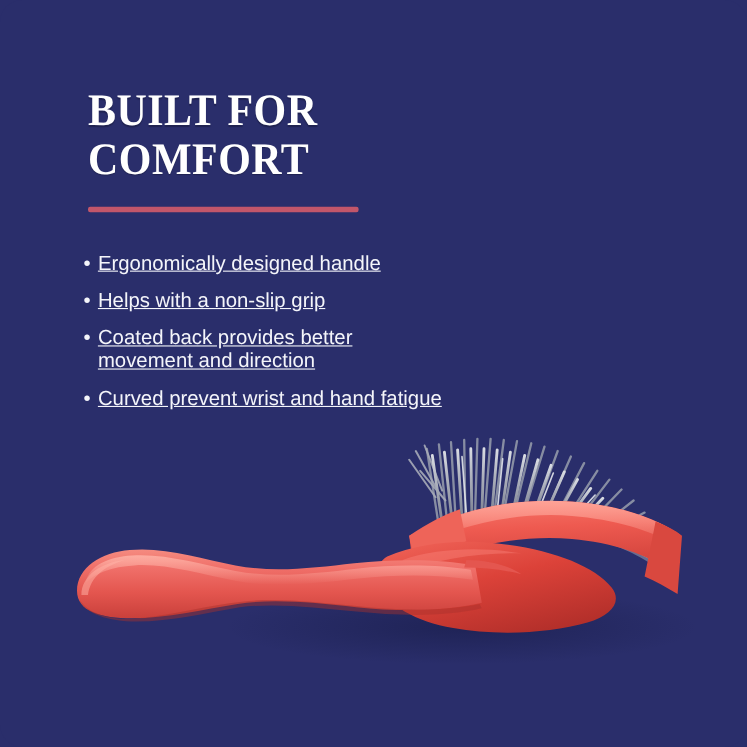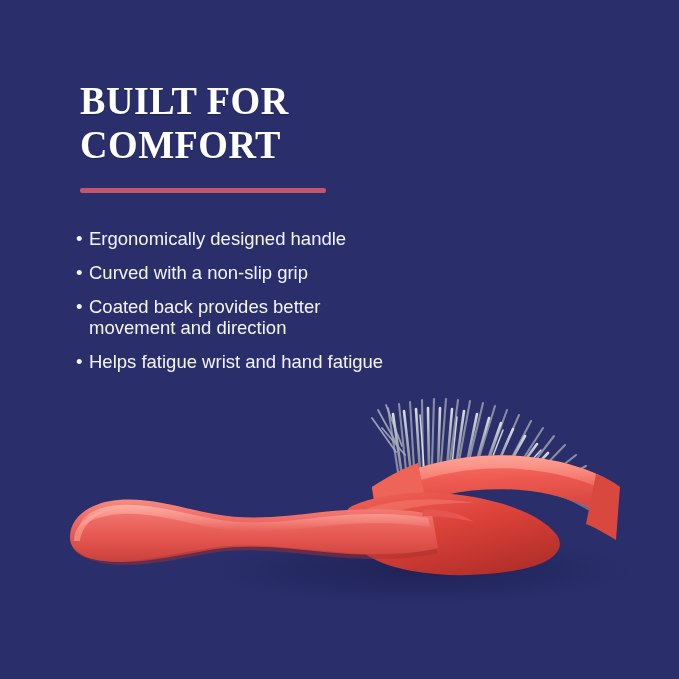--- a/index.html
+++ b/index.html
@@ -70,20 +70,21 @@
   .bullet-dot {
     flex: 0 0 auto;
     width: 13px;
     font-size: 18.5px;
     line-height: 21px;
     color: #f4f5fa;
   }
   .bullet-text {
     flex: 1 1 auto;
     white-space: pre-line;
+    text-decoration: underline;
   }
 
   
   #brush {
     position: absolute;
     left: 0;
     top: 0;
     width: 679px;
     height: 679px;
     pointer-events: none;
@@ -99,30 +100,30 @@
 
   <div id="divider" style="background: rgb(194, 86, 106);"></div>
 
   <div id="bullets" style="color: rgb(244, 245, 250);">
     <div class="bullet-row">
       <span class="bullet-dot">•</span>
       <span class="bullet-text">Ergonomically designed handle</span>
     </div>
     <div class="bullet-row">
       <span class="bullet-dot">•</span>
-      <span class="bullet-text">Curved with a non-slip grip</span>
+      <span class="bullet-text">Helps with a non-slip grip</span>
     </div>
     <div class="bullet-row">
       <span class="bullet-dot">•</span>
       <span class="bullet-text">Coated back provides better
 movement and direction</span>
     </div>
     <div class="bullet-row">
       <span class="bullet-dot">•</span>
-      <span class="bullet-text">Helps fatigue wrist and hand fatigue</span>
+      <span class="bullet-text">Curved prevent wrist and hand fatigue</span>
     </div>
   </div>
 
   <svg id="brush" viewBox="0 0 679 679">
     <defs>
       <linearGradient id="handleGrad" x1="0" y1="0" x2="0" y2="1">
         <stop offset="0%" stop-color="#f58b80"></stop>
         <stop offset="26%" stop-color="#f0706a"></stop>
         <stop offset="62%" stop-color="#e4564f"></stop>
         <stop offset="100%" stop-color="#c9403b"></stop>

